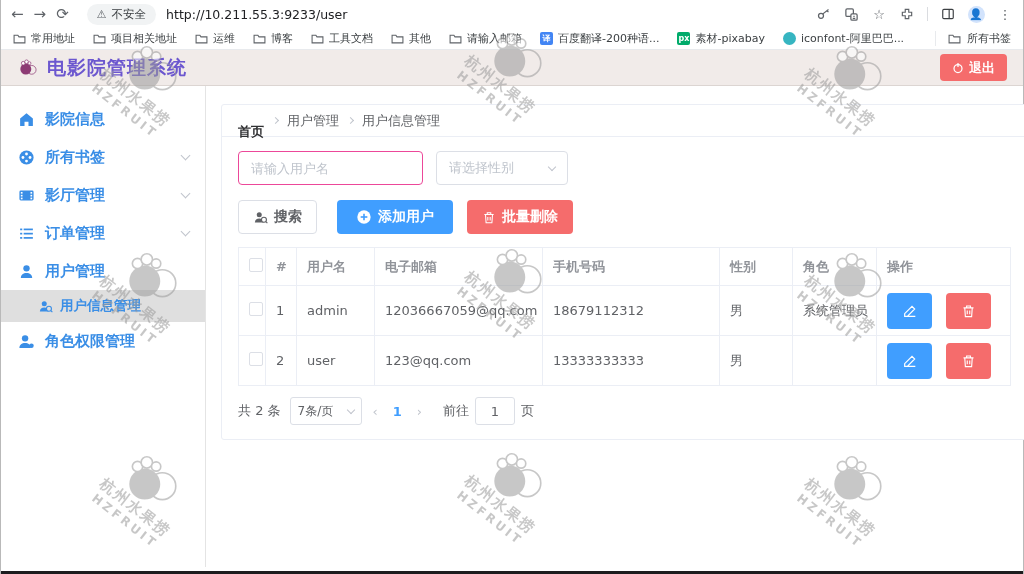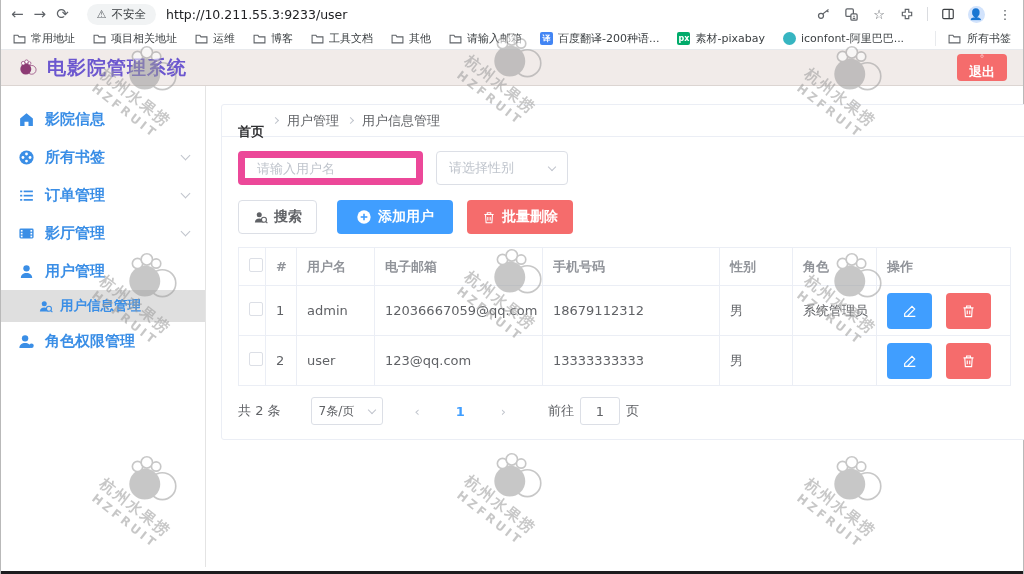--- a/index.html
+++ b/index.html
@@ -21,60 +21,60 @@
   .bookmarks { height:22px; background:#ffffff; border-bottom:1px solid #e8eaed; display:flex; align-items:center; padding:0 12px; gap:18px; font-size:11px; color:#3c4043; }
   .bm { display:flex; align-items:center; gap:5px; cursor:pointer; white-space:nowrap; }
   .folder-ic svg { display:block; }
   .bm-badge { width:13px; height:13px; border-radius:2px; color:#fff; font-size:8px; display:flex; align-items:center; justify-content:center; font-weight:700; }
   .bm-right { margin-left:auto; display:flex; align-items:center; gap:6px; border-left:1px solid #e8eaed; padding-left:12px; }
 
   
   .app-header { height:36px; background:#f1ebe9; border-bottom:1px solid #dcd5d2; display:flex; align-items:center; padding:0 16px; }
   .logo { margin-right:8px; display:flex; }
   .app-title { font-size:19px; font-weight:700; color:#6c57cf; letter-spacing:1px; }
-  .logout-btn { margin-left:auto; background:#f56c6c; color:#fff; border:none; border-radius:4px; height:27px; padding:0 12px; font-size:13px; font-weight:600; display:flex; align-items:center; gap:5px; cursor:pointer;flex-direction:column; }
+  .logout-btn { margin-left:auto; background:#f56c6c; color:#fff; border:none; border-radius:4px; height:27px; padding:0 12px; font-size:13px; font-weight:600; display:flex; align-items:center; gap:5px; cursor:pointer; }
 
   
   .app-body { display:flex; height:481px; background:#fff; }
   .sidebar { width:205px; border-right:1px solid #e4e4e4; padding-top:14px; flex-shrink:0; }
   .menu-item { height:38px; display:flex; align-items:center; padding:0 16px; color:#3a8ee6; font-size:15px; font-weight:600; cursor:pointer; }
   .menu-item .mi-ic { width:18px; height:18px; margin-right:10px; display:flex; align-items:center; justify-content:center; }
   .menu-item .chev { margin-left:auto; width:7px; height:7px; border-right:1.5px solid #c0c4cc; border-bottom:1.5px solid #c0c4cc; transform:rotate(45deg); margin-top:-4px; }
   .submenu-item { height:32px; display:flex; align-items:center; padding:0 16px 0 36px; color:#3a8ee6; font-size:13.5px; font-weight:600; background:#dfdfdf; cursor:pointer; }
   .submenu-item .mi-ic { width:16px; height:16px; margin-right:7px; display:flex; align-items:center; justify-content:center; }
 
   .main { flex:1; padding:18px 20px 0 15px; }
   .card { border:1px solid #ebeef5; border-radius:3px; background:#fff; }
   .breadcrumb { height:32px; display:flex; align-items:center; padding:0 16px; border-bottom:1px solid #ebeef5; font-size:13px; }
   .bc-first { color:#303133; font-weight:700; cursor:pointer;margin-top:22px; }
   .bc-item { color:#606266; cursor:pointer; }
   .bc-sep { width:5px; height:5px; border-right:1.2px solid #c0c4cc; border-top:1.2px solid #c0c4cc; transform:rotate(45deg); margin:0 9px; }
 
   .card-inner { padding:14px 16px 14px 16px; }
   .filters { display:flex; gap:13px; }
-  .f-input { height:34px; width:185px; border:7px solid #ec4899; border-radius:4px; padding:0 12px; font-size:13px; color:#606266; outline:none; font-family:inherit; }
+  .f-input { height:34px; width:185px; border:1px solid #ec4899; border-radius:4px; padding:0 12px; font-size:13px; color:#606266; outline:none; font-family:inherit; }
   .f-input::placeholder { color:#bfc4cc; }
   .f-select { height:34px; width:132px; border:1px solid #dcdfe6; border-radius:4px; padding:0 12px; font-size:13px; color:#bfc4cc; display:flex; align-items:center; justify-content:space-between; cursor:pointer; }
 
   .btn-row { display:flex; align-items:center; margin-top:15px; }
   .btn { height:34px; border-radius:4px; font-size:14px; font-weight:600; display:flex; align-items:center; gap:6px; padding:0 14px; cursor:pointer; border:1px solid transparent; font-family:inherit; }
   .btn-plain { background:#fff; border-color:#dcdfe6; color:#606266; }
   .btn-primary { background:#409eff; color:#fff; margin-left:20px; padding:0 18px; }
   .btn-danger { background:#f56c6c; color:#fff; margin-left:14px; }
 
   table.data { border-collapse:collapse; margin-top:13px; width:772px; table-layout:fixed; font-size:13px; }
   table.data th, table.data td { border:1px solid #ebeef5; padding:0 10px; text-align:left; overflow:hidden; white-space:nowrap; }
   table.data th { height:38px; color:#909399; font-weight:600; background:#fff; }
   table.data td { height:50px; color:#606266; }
   .cb { width:14px; height:14px; border:1px solid #dcdfe6; border-radius:2px; background:#fff; display:inline-block; cursor:pointer; }
   .op-btn { width:45px; height:36px; border:none; border-radius:4px; display:inline-flex; align-items:center; justify-content:center; cursor:pointer; }
   .op-edit { background:#409eff; }
   .op-del { background:#f56c6c; margin-left:10px; }
 
-  .pagination { display:flex; align-items:center; margin-top:11px; font-size:13px; color:#606266; gap:24px; }
+  .pagination { display:flex; align-items:center; margin-top:11px; font-size:13px; color:#606266; gap:3px; }
   .pg-select { height:28px; width:72px; border:1px solid #dcdfe6; border-radius:3px; display:flex; align-items:center; justify-content:space-between; padding:0 7px; font-size:12px; color:#606266; margin-left:6px; cursor:pointer; }
   .pg-arrow { color:#c0c4cc; font-size:13px; padding:0 8px; cursor:pointer; }
   .pg-cur { color:#409eff; font-weight:600; padding:0 4px; cursor:pointer; }
   .pg-goto { display:flex; align-items:center; gap:6px; margin-left:10px; }
   .pg-input { width:40px; height:28px; border:1px solid #dcdfe6; border-radius:3px; text-align:center; font-size:13px; color:#606266; outline:none; font-family:inherit; }
 
   
   .wm-layer { position:absolute; inset:0; pointer-events:none; z-index:50; }
   .wm { position:absolute; width:160px; height:135px; opacity:.55; }
   .wm svg { position:absolute; left:35px; top:0; }
@@ -249,45 +249,45 @@
               <circle cx="7" cy="12" r="2" fill="#fff"></circle>
               <circle cx="17" cy="12" r="2" fill="#fff"></circle>
               <circle cx="12" cy="17" r="2" fill="#fff"></circle>
             </svg>
           </span>
         <span>所有书签</span>
         <span class="chev"></span>
       </div>
       <div class="menu-item">
         <span class="mi-ic">
-            <svg width="17" height="17" viewBox="0 0 24 24" fill="#3a8ee6">
-              <rect x="3" y="5" width="3" height="2.4"></rect>
-              <rect x="8" y="5" width="13" height="2.4"></rect>
-              <rect x="3" y="11" width="3" height="2.4"></rect>
-              <rect x="8" y="11" width="13" height="2.4"></rect>
-              <rect x="3" y="17" width="3" height="2.4"></rect>
-              <rect x="8" y="17" width="13" height="2.4"></rect>
-            </svg>
-          </span>
-        <span>订单管理</span>
-        <span class="chev"></span>
-      </div>
-      <div class="menu-item">
-        <span class="mi-ic">
             <svg width="17" height="17" viewBox="0 0 24 24">
               <rect x="2" y="5" width="20" height="14" rx="2" fill="#3a8ee6"></rect>
               <rect x="4" y="7" width="2.4" height="2.4" fill="#fff"></rect>
               <rect x="4" y="11" width="2.4" height="2.4" fill="#fff"></rect>
               <rect x="4" y="15" width="2.4" height="2.4" fill="#fff"></rect>
               <rect x="17.6" y="7" width="2.4" height="2.4" fill="#fff"></rect>
               <rect x="17.6" y="11" width="2.4" height="2.4" fill="#fff"></rect>
               <rect x="17.6" y="15" width="2.4" height="2.4" fill="#fff"></rect>
             </svg>
           </span>
         <span>影厅管理</span>
+        <span class="chev"></span>
+      </div>
+      <div class="menu-item">
+        <span class="mi-ic">
+            <svg width="17" height="17" viewBox="0 0 24 24" fill="#3a8ee6">
+              <rect x="3" y="5" width="3" height="2.4"></rect>
+              <rect x="8" y="5" width="13" height="2.4"></rect>
+              <rect x="3" y="11" width="3" height="2.4"></rect>
+              <rect x="8" y="11" width="13" height="2.4"></rect>
+              <rect x="3" y="17" width="3" height="2.4"></rect>
+              <rect x="8" y="17" width="13" height="2.4"></rect>
+            </svg>
+          </span>
+        <span>订单管理</span>
         <span class="chev"></span>
       </div>
       <div class="menu-item">
         <span class="mi-ic">
             <svg width="17" height="17" viewBox="0 0 24 24" fill="#3a8ee6">
               <circle cx="12" cy="7.5" r="4.5"></circle>
               <path d="M4 21c0-4.5 3.5-7 8-7s8 2.5 8 7z"></path>
             </svg>
           </span>
         <span>用户管理</span>

